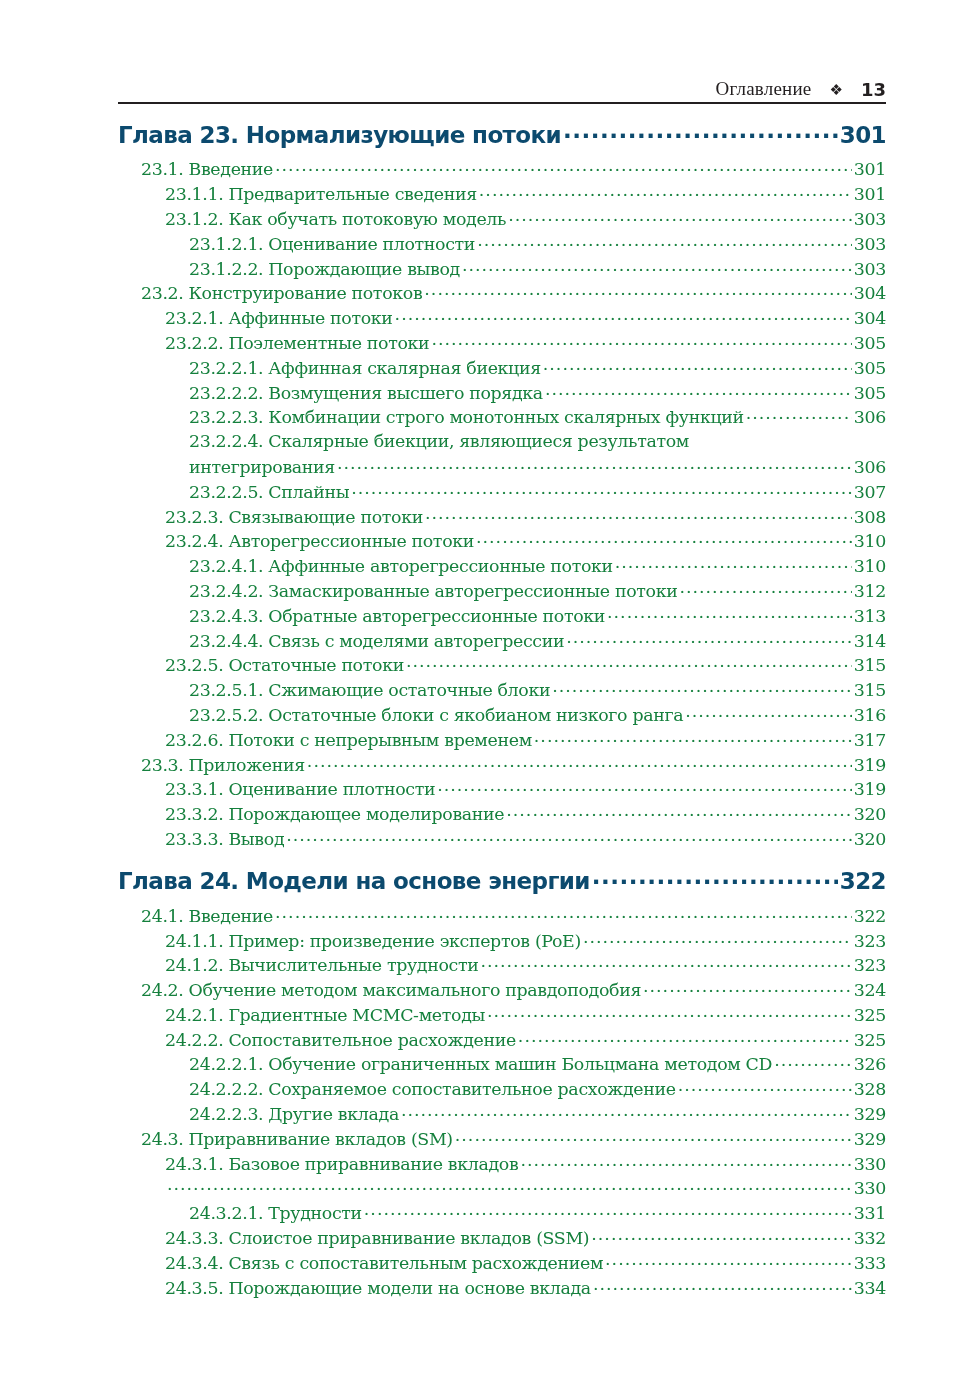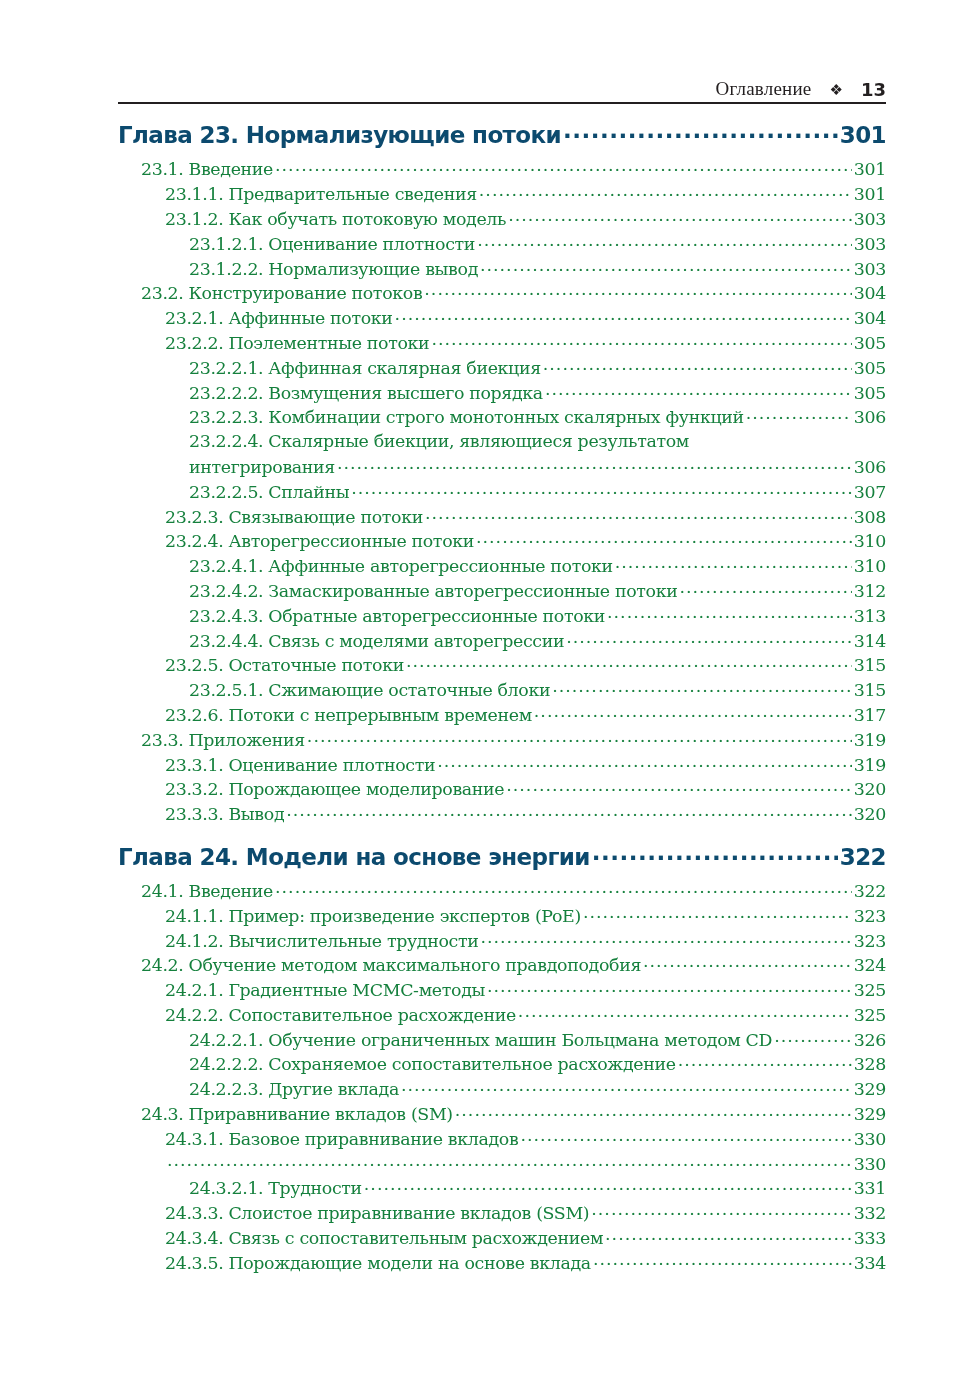--- a/index.html
+++ b/index.html
@@ -56,21 +56,21 @@
         <span class="label"><span class="num-part">23.1.2.</span><span>Как обучать потоковую модель</span></span>
         <span class="leader"></span>
         <span class="page-ref">303</span>
       </div>
       <div class="entry lvl3">
         <span class="label"><span class="num-part">23.1.2.1.</span><span>Оценивание плотности</span></span>
         <span class="leader"></span>
         <span class="page-ref">303</span>
       </div>
       <div class="entry lvl3">
-        <span class="label"><span class="num-part">23.1.2.2.</span><span>Нормализующие вывод</span></span>
+        <span class="label"><span class="num-part">23.1.2.2.</span><span>Порождающие вывод</span></span>
         <span class="leader"></span>
         <span class="page-ref">303</span>
       </div>
       <div class="entry lvl1">
         <span class="label"><span class="num-part">23.2.</span><span>Конструирование потоков</span></span>
         <span class="leader"></span>
         <span class="page-ref">304</span>
       </div>
       <div class="entry lvl2">
         <span class="label"><span class="num-part">23.2.1.</span><span>Аффинные потоки</span></span>
@@ -142,20 +142,25 @@
       </div>
       <div class="entry lvl2">
         <span class="label"><span class="num-part">23.2.5.</span><span>Остаточные потоки</span></span>
         <span class="leader"></span>
         <span class="page-ref">315</span>
       </div>
       <div class="entry lvl3">
         <span class="label"><span class="num-part">23.2.5.1.</span><span>Сжимающие остаточные блоки</span></span>
         <span class="leader"></span>
         <span class="page-ref">315</span>
+      </div>
+      <div class="entry lvl3">
+        <span class="label"><span class="num-part">23.2.5.2.</span><span>Остаточные блоки с якобианом низкого ранга</span></span>
+        <span class="leader"></span>
+        <span class="page-ref">316</span>
       </div>
       <div class="entry lvl2">
         <span class="label"><span class="num-part">23.2.6.</span><span>Потоки с непрерывным временем</span></span>
         <span class="leader"></span>
         <span class="page-ref">317</span>
       </div>
       <div class="entry lvl1">
         <span class="label"><span class="num-part">23.3.</span><span>Приложения</span></span>
         <span class="leader"></span>
         <span class="page-ref">319</span>

